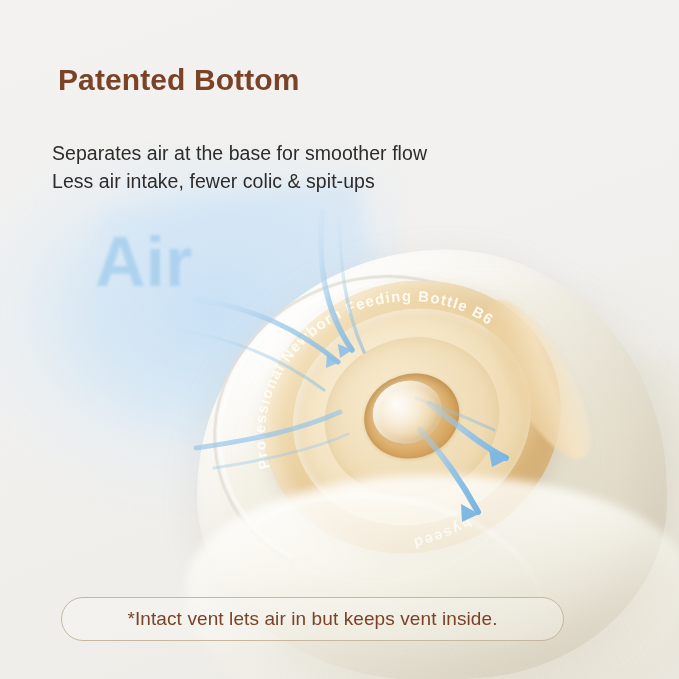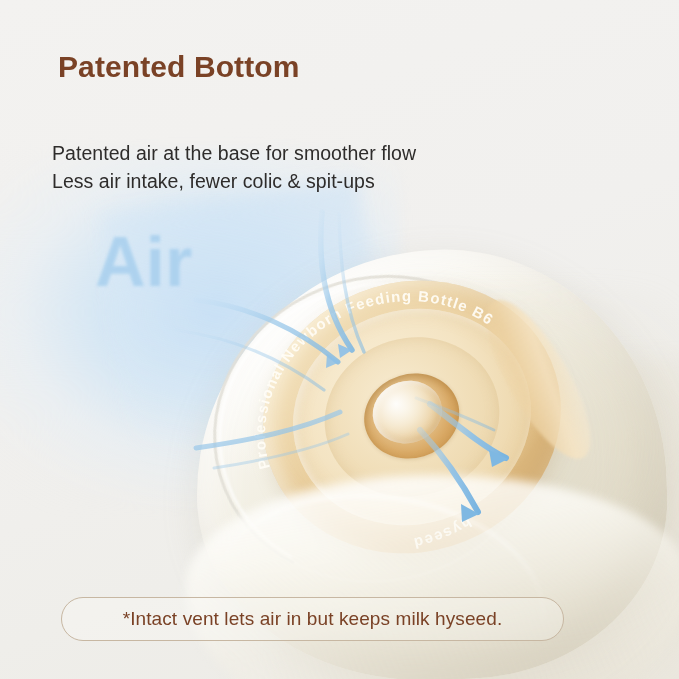--- a/index.html
+++ b/index.html
@@ -291,21 +291,21 @@
     opacity: 0.88;
     filter: blur(1.4px);
     letter-spacing: 0px;
     line-height: 1;
   }
 
   
   .headline {
     position: absolute;
     left: 58px;
-    top: 48px;
+    top: 61px;
     color: #7a4226;
     font-size: 30px;
     font-weight: 700;
     line-height: 1.28;
     letter-spacing: 0.1px;
   }
   .subline {
     position: absolute;
     left: 52px;
     top: 140px;
@@ -415,21 +415,21 @@
     </g>
   </svg>
 
   <div class="air-word">Air</div>
 
   <div class="headline">
     <div>Patented Bottom</div>
   </div>
 
   <div class="subline">
-    <div>Patented air at the base for smoother flow</div>
+    <div>Separates air at the base for smoother flow</div>
     <div>Less air intake, fewer colic &amp; spit-ups</div>
   </div>
 
   <div class="caption-pill">
-    <span class="caption-text">*Intact vent lets air in but keeps milk hyseed.</span>
+    <span class="caption-text">*Intact vent lets air in but keeps vent inside.</span>
   </div>
 
 </div>
 
 </body></html>

